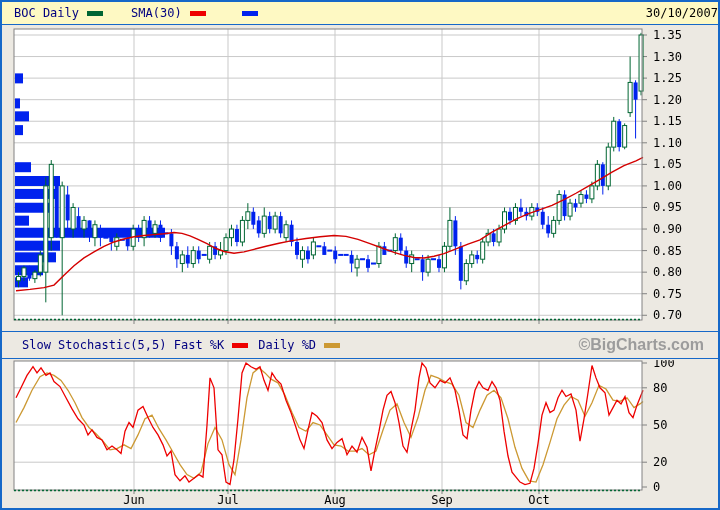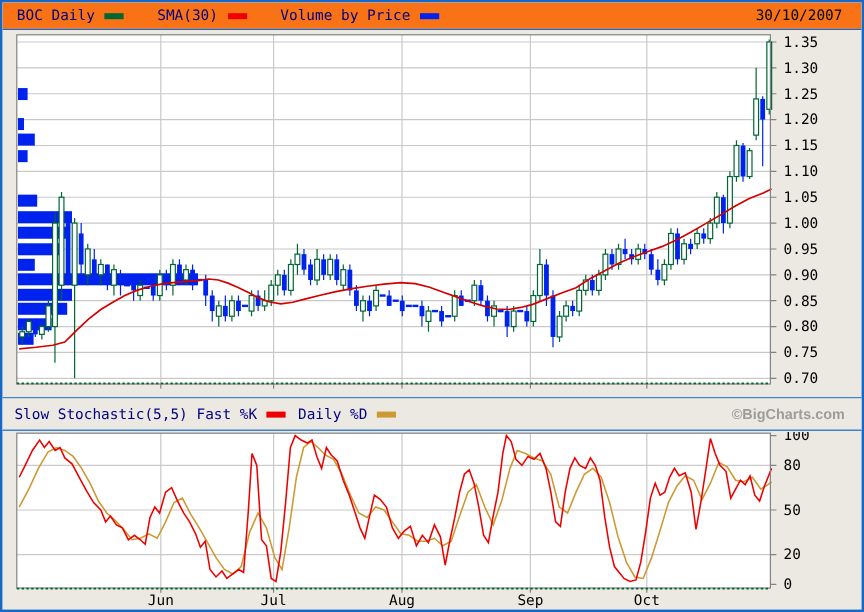--- a/index.html
+++ b/index.html
@@ -1,27 +1,27 @@
 <!DOCTYPE html>
 <html><head>
 <meta charset="utf-8">
 <style>
   html,body{margin:0;padding:0;background:#f4f2ee;}
   .frame{position:relative;width:720px;height:510px;box-sizing:border-box;
          border:2px solid #1668c8;background:#ece9e2;overflow:hidden;
          font-family:"DejaVu Sans Mono",monospace;font-size:12px;}
   .strip{position:absolute;left:0;width:716px;display:flex;align-items:center;color:#000080;}
-  .strip1{top:0;height:22px;background:#f97316;padding-left:12px;box-sizing:border-box;justify-content:flex-end;}
-  .strip2{top:330px;height:26px;background:#ece9e2;padding-left:10px;box-sizing:border-box;justify-content:flex-end;}
+  .strip1{top:0;height:22px;background:#fef9c3;padding-left:12px;box-sizing:border-box;justify-content:flex-end;}
+  .strip2{top:330px;height:26px;background:#ece9e2;padding-left:20px;box-sizing:border-box;justify-content:flex-end;}
   .li{display:flex;align-items:center;margin-right:28px;white-space:pre;}
   .li2{display:flex;align-items:center;margin-right:10px;white-space:pre;}
   .sw{display:inline-block;width:16px;height:5px;margin-left:8px;}
-  .date{margin-left:auto;margin-right:16px;color:#000000;}
+  .date{margin-left:auto;color:#000000;}
   .copyright{margin-left:auto;margin-right:14px;color:#9c9c9c;
-             font-family:"Liberation Sans",sans-serif;font-weight:bold;font-size:12px;}
+             font-family:"Liberation Sans",sans-serif;font-weight:bold;font-size:16px;}
   .rule{position:absolute;left:0;width:716px;height:1px;background:#1668c8;}
   .r1{top:22px}.r2{top:329px}.r3{top:356px}
   svg{position:absolute;display:block;}
   #svg1{left:11px;top:26px;}
   #svg2{left:11px;top:358px;}
   text{font-family:"DejaVu Sans Mono",monospace;font-size:12px;fill:#000;}
 </style>
 </head>
 <body>
 
@@ -30,21 +30,20 @@
   <div class="strip strip1">
     <span class="li">
       <span>BOC Daily</span>
       <span class="sw" style="background: rgb(0, 102, 51);"></span>
     </span>
     <span class="li">
       <span>SMA(30)</span>
       <span class="sw" style="background: rgb(238, 0, 0);"></span>
     </span>
     <span class="li">
-      <span>Volume by Price</span>
       <span class="sw" style="background: rgb(0, 34, 238);"></span>
     </span>
     <span class="date">30/10/2007</span>
   </div>
 
   <div class="rule r1"></div>
 
   <svg id="svg1" width="700" height="296">
       <rect x="1" y="1" width="628" height="291" fill="#ffffff" stroke="none"></rect>
       <line x1="1" y1="7" x2="629" y2="7" stroke="#c9c9c9" stroke-width="1"></line>

